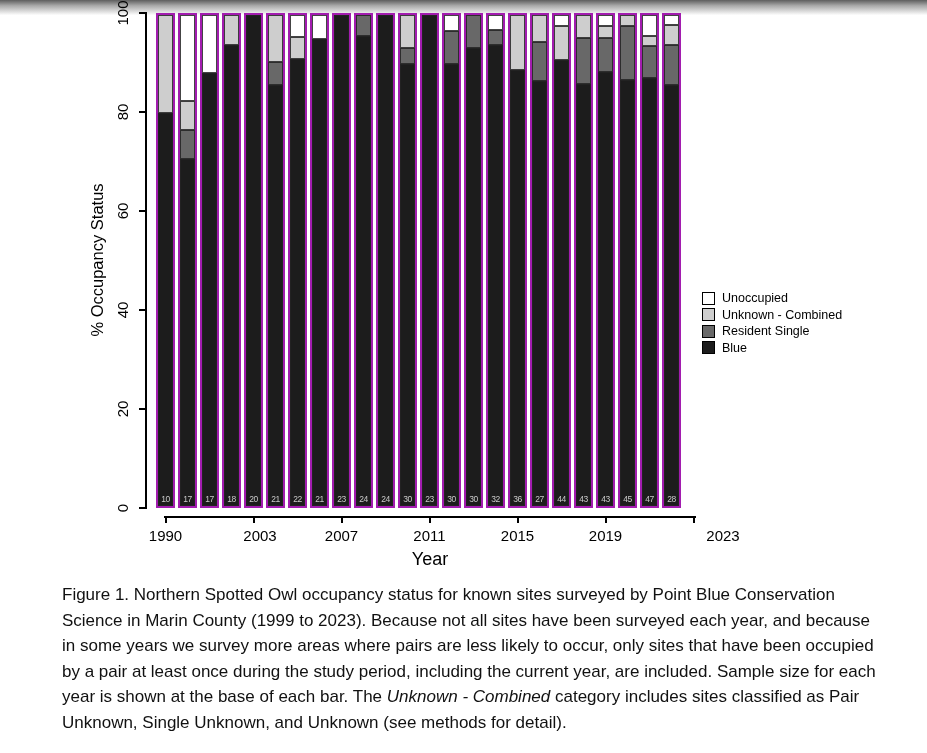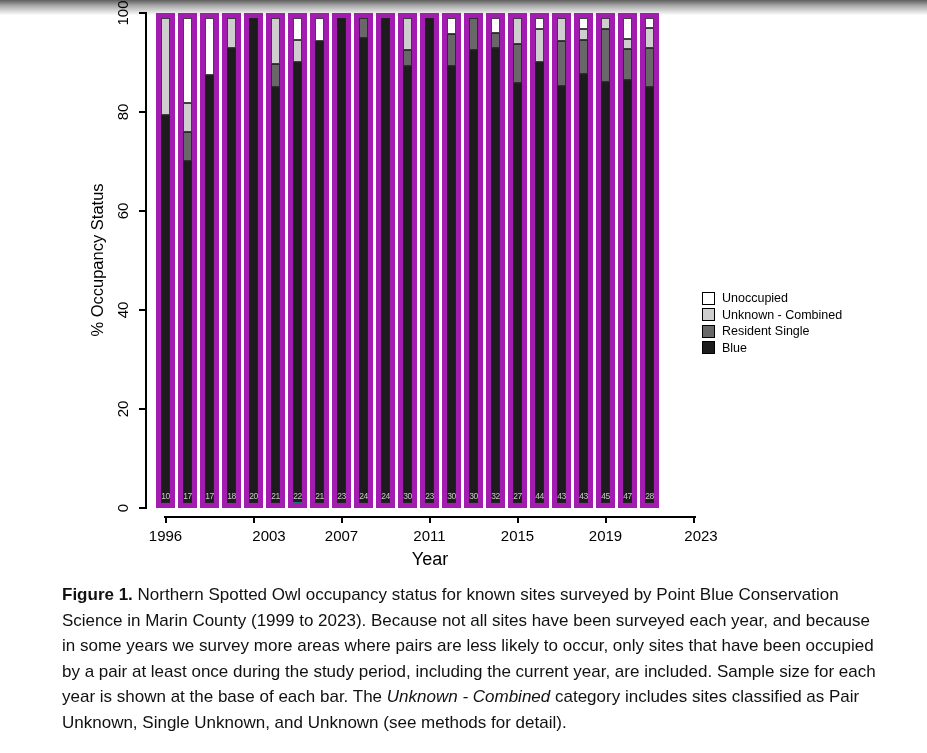--- a/index.html
+++ b/index.html
@@ -7,36 +7,36 @@
         font-family:"Liberation Sans",sans-serif;color:#000;}
   #top-shade{position:absolute;left:0;top:0;width:927px;height:16px;
         background:linear-gradient(to bottom,#5e5e5e 0%,#a8a8a8 35%,#ffffff 95%);}
   
   .axis-line{position:absolute;background:#000;}
   .ytick{position:absolute;width:7px;height:2px;background:#000;}
   .ytick-label{position:absolute;font-size:15px;transform:translate(-50%,-50%) rotate(-90deg);white-space:nowrap;}
   .y-title{position:absolute;font-size:16.5px;transform:translate(-50%,-50%) rotate(-90deg);white-space:nowrap;}
   #bars{position:absolute;left:156px;top:13px;height:495px;display:flex;gap:3px;align-items:flex-end;}
   .bar{position:relative;width:19px;height:100%;display:flex;flex-direction:column;
-       border:5px solid #a21caf;box-sizing:border-box;background:#0f766e;}
+       border:2px solid #a21caf;box-sizing:border-box;background:#0f766e;}
   .seg{width:100%;box-shadow:inset 0 0 0 1px rgba(35,35,35,.85);}
   .n-label{position:absolute;bottom:2px;left:0;width:100%;text-align:center;
            font-size:8.5px;letter-spacing:-0.4px;color:#c9c9c9;}
   .xtick{position:absolute;width:2px;height:7px;background:#000;top:516px;}
   .xtick-label{position:absolute;top:527px;font-size:15px;transform:translateX(-50%);white-space:nowrap;}
   .x-title{position:absolute;top:549px;font-size:18px;transform:translateX(-50%);}
   
   #legend{position:absolute;left:702px;top:290px;}
   .legend-row{display:flex;align-items:center;height:16.5px;}
   .swatch{width:13px;height:13px;border:1px solid #000;box-sizing:border-box;flex:none;}
   .legend-label{font-size:12.5px;margin-left:7px;white-space:nowrap;}
   
   #caption{position:absolute;left:62px;top:582px;width:814px;font-size:17px;
            line-height:25.5px;color:#111;}
-  #caption b{font-weight:bold;}
+  #caption b{font-weight:normal;}
   #caption i{font-style:italic;}
 </style>
 </head>
 <body>
 
 <div id="page">
   <div id="top-shade"></div>
 
   <div>
 
@@ -135,20 +135,25 @@
           <div class="seg" style="height: 93.3%; background: rgb(28, 28, 28);"></div>
           <div class="n-label">30</div>
         </div>
         <div class="bar">
           <div class="seg" style="height: 3.1%; background: rgb(255, 255, 255);"></div>
           <div class="seg" style="height: 3.1%; background: rgb(104, 104, 104);"></div>
           <div class="seg" style="height: 93.8%; background: rgb(28, 28, 28);"></div>
           <div class="n-label">32</div>
         </div>
         <div class="bar">
+          <div class="seg" style="height: 11.1%; background: rgb(206, 206, 206);"></div>
+          <div class="seg" style="height: 88.9%; background: rgb(28, 28, 28);"></div>
+          <div class="n-label">36</div>
+        </div>
+        <div class="bar">
           <div class="seg" style="height: 5.4%; background: rgb(206, 206, 206);"></div>
           <div class="seg" style="height: 8.1%; background: rgb(104, 104, 104);"></div>
           <div class="seg" style="height: 86.5%; background: rgb(28, 28, 28);"></div>
           <div class="n-label">27</div>
         </div>
         <div class="bar">
           <div class="seg" style="height: 2.3%; background: rgb(255, 255, 255);"></div>
           <div class="seg" style="height: 6.8%; background: rgb(206, 206, 206);"></div>
           <div class="seg" style="height: 90.9%; background: rgb(28, 28, 28);"></div>
           <div class="n-label">44</div>
@@ -184,33 +189,33 @@
           <div class="seg" style="height: 4.1%; background: rgb(206, 206, 206);"></div>
           <div class="seg" style="height: 8.2%; background: rgb(104, 104, 104);"></div>
           <div class="seg" style="height: 85.7%; background: rgb(28, 28, 28);"></div>
           <div class="n-label">28</div>
         </div>
       </div>
 
     <div class="axis-line" style="left:164px;top:516px;width:532px;height:2px;"></div>
     <div id="xticks">
         <div class="xtick" style="left: 164.5px;"></div>
-        <div class="xtick-label" style="left: 165.5px;">1996</div>
+        <div class="xtick-label" style="left: 165.5px;">1990</div>
         <div class="xtick" style="left: 252.5px;"></div>
-        <div class="xtick-label" style="left: 269px;">2003</div>
+        <div class="xtick-label" style="left: 260px;">2003</div>
         <div class="xtick" style="left: 340.5px;"></div>
         <div class="xtick-label" style="left: 341.5px;">2007</div>
         <div class="xtick" style="left: 428.5px;"></div>
         <div class="xtick-label" style="left: 429.5px;">2011</div>
         <div class="xtick" style="left: 516.5px;"></div>
         <div class="xtick-label" style="left: 517.5px;">2015</div>
         <div class="xtick" style="left: 604.5px;"></div>
         <div class="xtick-label" style="left: 605.5px;">2019</div>
         <div class="xtick" style="left: 692.5px;"></div>
-        <div class="xtick-label" style="left: 701px;">2023</div>
+        <div class="xtick-label" style="left: 723px;">2023</div>
       </div>
     <div class="x-title" style="left:430px;">Year</div>
 
     <div id="legend">
         <div class="legend-row">
           <div class="swatch" style="background: rgb(255, 255, 255);"></div>
           <div class="legend-label">Unoccupied</div>
         </div>
         <div class="legend-row">
           <div class="swatch" style="background: rgb(206, 206, 206);"></div>

